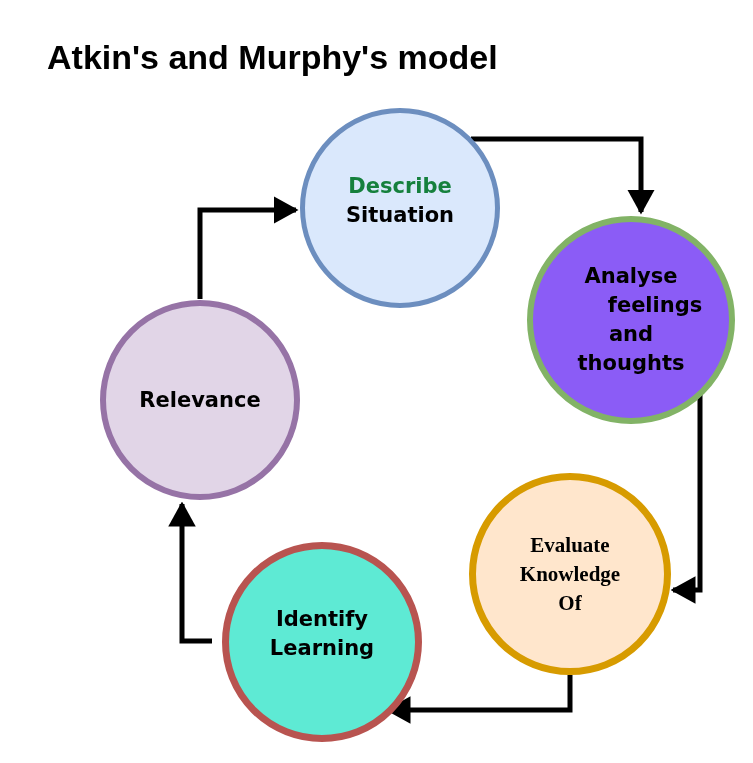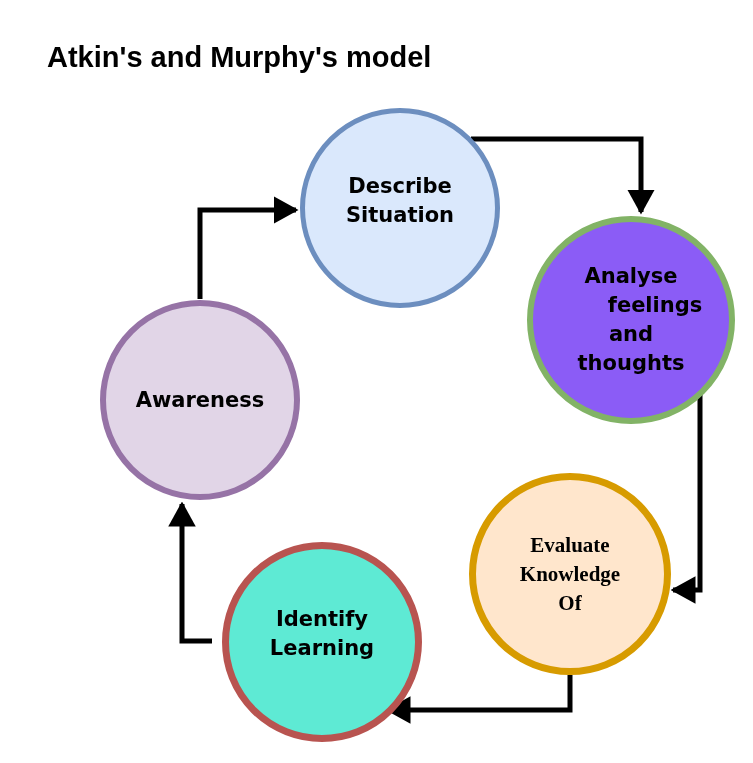--- a/index.html
+++ b/index.html
@@ -10,21 +10,21 @@
     overflow: hidden;
     font-family: "DejaVu Sans", sans-serif;
   }
   .title {
     position: absolute;
     left: 47px;
     top: 41px;
     margin: 0;
     font-family: "Liberation Sans", sans-serif;
     font-weight: bold;
-    font-size: 29px;
+    font-size: 34px;
     line-height: 32px;
     color: #000000;
     white-space: nowrap;
   }
   .connector-layer {
     position: absolute;
     left: 0;
     top: 0;
     display: block;
   }
@@ -77,21 +77,21 @@
         <path d="M 471 139 L 641 139 L 641 212" class="connector" stroke="#000000" marker-end="url(#arrowhead)"></path>
         <path d="M 700 394 L 700 590 L 673 590" class="connector" stroke="#000000" marker-end="url(#arrowhead)"></path>
         <path d="M 570 675 L 570 710 L 388 710" class="connector" stroke="#000000" marker-end="url(#arrowhead)"></path>
         <path d="M 212 641 L 182 641 L 182 504" class="connector" stroke="#000000" marker-end="url(#arrowhead)"></path>
       </g>
   </svg>
 
   <div class="node-layer" id="node-layer">
       <div class="node" style="left: 300px; top: 108px; width: 200px; height: 200px; background: rgb(218, 232, 252); border-color: rgb(108, 142, 191); border-width: 5px;">
         <div class="node-label" style="transform: translateY(-7px);">
-          <div class="node-line" style="color: #000000;">Describe</div>
+          <div class="node-line" style="color: #15803d;">Describe</div>
           <div class="node-line" style="color: rgb(0, 0, 0);">Situation</div>
         </div>
       </div>
       <div class="node" style="left: 527px; top: 216px; width: 208px; height: 208px; background: #8b5cf6; border-color: rgb(130, 179, 102); border-width: 6px;">
         <div class="node-label" style="transform: translateY(0px);">
           <div class="node-line" style="color: rgb(0, 0, 0);">Analyse</div>
           <div class="node-line" style="color: rgb(0, 0, 0); margin-left: 48px;">feelings</div>
           <div class="node-line" style="color: rgb(0, 0, 0);">and</div>
           <div class="node-line" style="color: rgb(0, 0, 0);">thoughts</div>
         </div>
@@ -104,17 +104,17 @@
         </div>
       </div>
       <div class="node" style="left: 222px; top: 542px; width: 200px; height: 200px; background: #5eead4; border-color: rgb(184, 84, 80); border-width: 7px;">
         <div class="node-label" style="transform: translateY(-8px);">
           <div class="node-line" style="color: rgb(0, 0, 0);">Identify</div>
           <div class="node-line" style="color: rgb(0, 0, 0);">Learning</div>
         </div>
       </div>
       <div class="node" style="left: 100px; top: 300px; width: 200px; height: 200px; background: rgb(225, 213, 231); border-color: rgb(150, 115, 166); border-width: 6px;">
         <div class="node-label" style="transform: translateY(0px);">
-          <div class="node-line" style="color: rgb(0, 0, 0);">Awareness</div>
+          <div class="node-line" style="color: rgb(0, 0, 0);">Relevance</div>
         </div>
       </div>
     </div>
 </div>
 
 </body></html>

